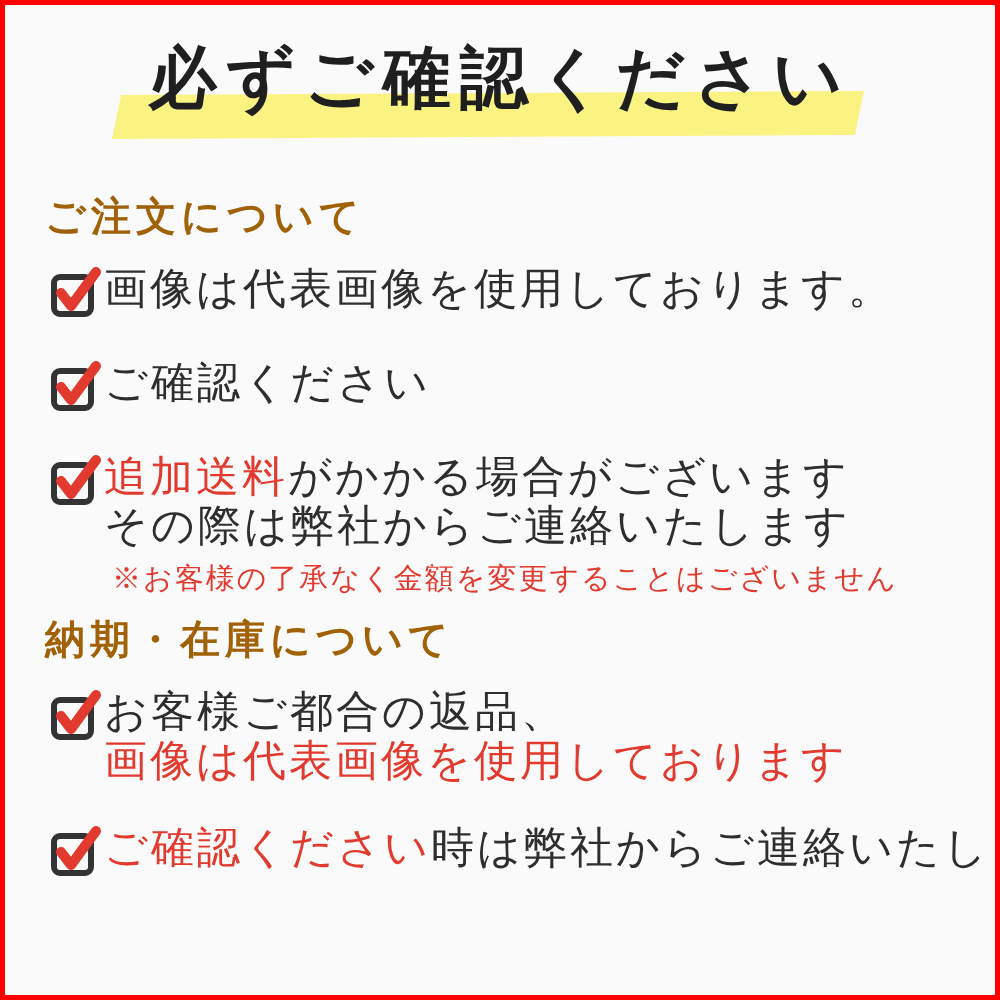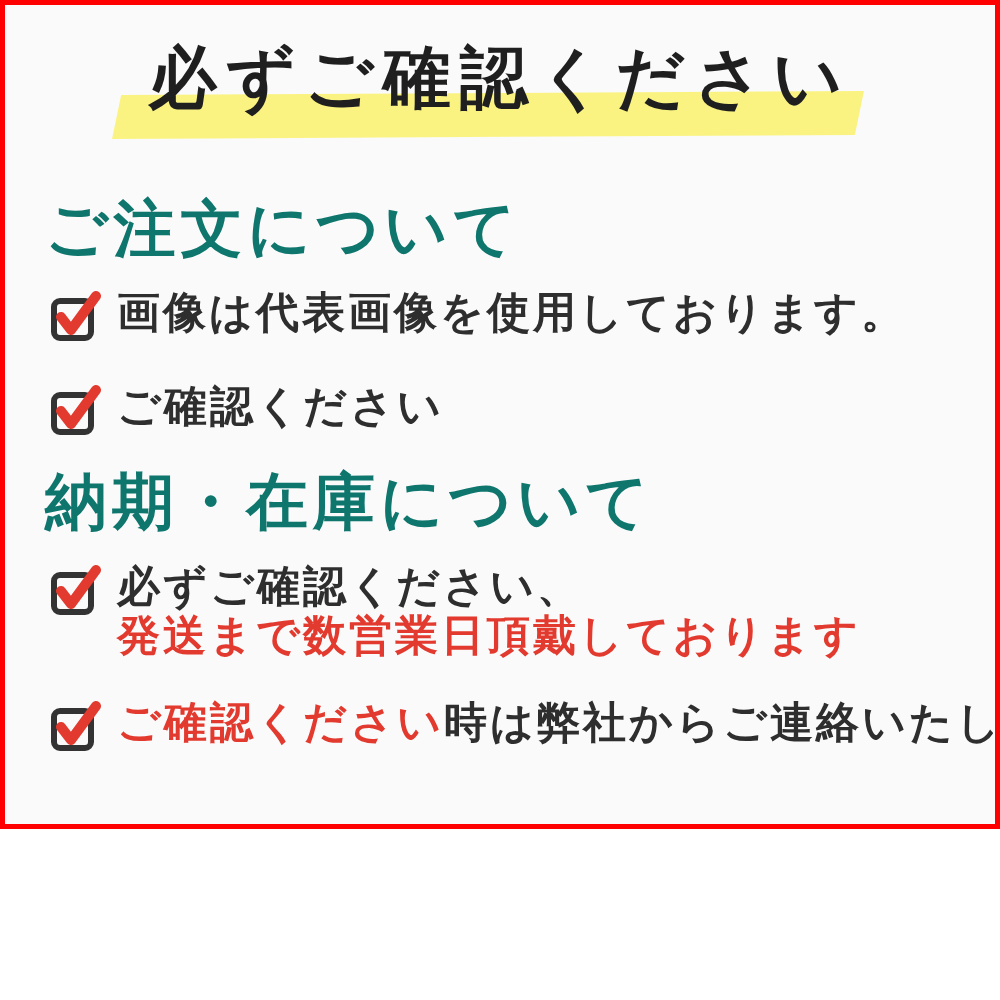--- a/index.html
+++ b/index.html
@@ -7,21 +7,21 @@
     --accent-red: #e23a2e;
     --text-black: #2e2e2e;
     --highlight-yellow: #faf382;
     --bg: #fafafa;
     --checkbox-dark: #333333;
   }
   * { margin: 0; padding: 0; box-sizing: border-box; }
   html, body { background: #ffffff; }
   .page {
     width: 1000px;
-    height: 829px;
+    height: 1000px;
     background: var(--bg);
     border: 5px solid var(--border-red);
     position: relative;
     overflow: hidden;
     font-family: "Liberation Serif", "DejaVu Serif", serif;
     color: var(--text-black);
   }
   .title-block {
     position: relative;
     margin-top: 28px;
@@ -42,49 +42,48 @@
     z-index: 1;
     font-size: 68px;
     font-weight: bold;
     letter-spacing: 9px;
     color: #1f1f1f;
     line-height: 1.35;
     white-space: nowrap;
   }
   .section-heading {
     margin: 40px 0 0 40px;
-    font-size: 62px;
+    font-size: 40px;
     font-weight: bold;
     letter-spacing: 5px;
-    color: #0f766e;
+    color: #a16207;
     line-height: 1.12;
     white-space: nowrap;
     font-family: Liberation Serif, serif;
   }
-  .section-heading.second { margin-top: 30px; }
+  .section-heading.second { margin-top: 23px; }
   .item {
     display: flex;
     align-items: flex-start;
     margin: 24px 20px 0 44px;
   }
   .item.gap-lg { margin-top: 38px; }
   .checkbox-wrap {
     flex: 0 0 auto;
     width: 52px;
     height: 56px;
     margin-top: 0;
   }
   .checkbox-wrap svg { display: block; }
   .item-text {
-    margin-left: 16px;
+    margin-left: 3px;
     font-size: 43px;
     letter-spacing: 3px;
     line-height: 1.14;
     white-space: nowrap;
-    font-weight: bold;
   }
   .text-line { display: block; }
   .c-red { color: var(--accent-red); }
   .c-black { color: var(--text-black); }
   .item-note {
     display: block;
     margin-top: 12px;
     margin-left: 8px;
     font-size: 29px;
     letter-spacing: 2px;
@@ -121,33 +120,46 @@
       <svg width="52" height="56" viewBox="0 0 52 56" aria-hidden="true">
         <rect x="5" y="13" width="37" height="37" rx="6" fill="none" stroke="#333333" stroke-width="6"></rect>
         <path d="M12 29 L22 42 L47 8" fill="none" stroke="#e23a2e" stroke-width="10" stroke-linecap="round" stroke-linejoin="round"></path>
       </svg>
     </span>
     <div class="item-text">
       <span class="text-line"><span class="c-black">ご確認ください</span></span>
     </div>
   </div>
 
+  <div class="item gap-lg">
+    <span class="checkbox-wrap">
+      <svg width="52" height="56" viewBox="0 0 52 56" aria-hidden="true">
+        <rect x="5" y="13" width="37" height="37" rx="6" fill="none" stroke="#333333" stroke-width="6"></rect>
+        <path d="M12 29 L22 42 L47 8" fill="none" stroke="#e23a2e" stroke-width="10" stroke-linecap="round" stroke-linejoin="round"></path>
+      </svg>
+    </span>
+    <div class="item-text">
+      <span class="text-line"><span class="c-red">追加送料</span><span class="c-black">がかかる場合がございます</span></span>
+      <span class="text-line"><span class="c-black">その際は弊社からご連絡いたします</span></span>
+      <span class="item-note">※お客様の了承なく金額を変更することはございません</span>
+    </div>
+  </div>
 
   <h2 class="section-heading second">納期・在庫について</h2>
 
   <div class="item">
     <span class="checkbox-wrap">
       <svg width="52" height="56" viewBox="0 0 52 56" aria-hidden="true">
         <rect x="5" y="13" width="37" height="37" rx="6" fill="none" stroke="#333333" stroke-width="6"></rect>
         <path d="M12 29 L22 42 L47 8" fill="none" stroke="#e23a2e" stroke-width="10" stroke-linecap="round" stroke-linejoin="round"></path>
       </svg>
     </span>
     <div class="item-text">
-      <span class="text-line"><span class="c-black">必ずご確認ください、</span></span>
-      <span class="text-line"><span class="c-red">発送まで数営業日頂戴しております</span></span>
+      <span class="text-line"><span class="c-black">お客様ご都合の返品、</span></span>
+      <span class="text-line"><span class="c-red">画像は代表画像を使用しております</span></span>
     </div>
   </div>
 
   <div class="item gap-lg">
     <span class="checkbox-wrap">
       <svg width="52" height="56" viewBox="0 0 52 56" aria-hidden="true">
         <rect x="5" y="13" width="37" height="37" rx="6" fill="none" stroke="#333333" stroke-width="6"></rect>
         <path d="M12 29 L22 42 L47 8" fill="none" stroke="#e23a2e" stroke-width="10" stroke-linecap="round" stroke-linejoin="round"></path>
       </svg>
     </span>

